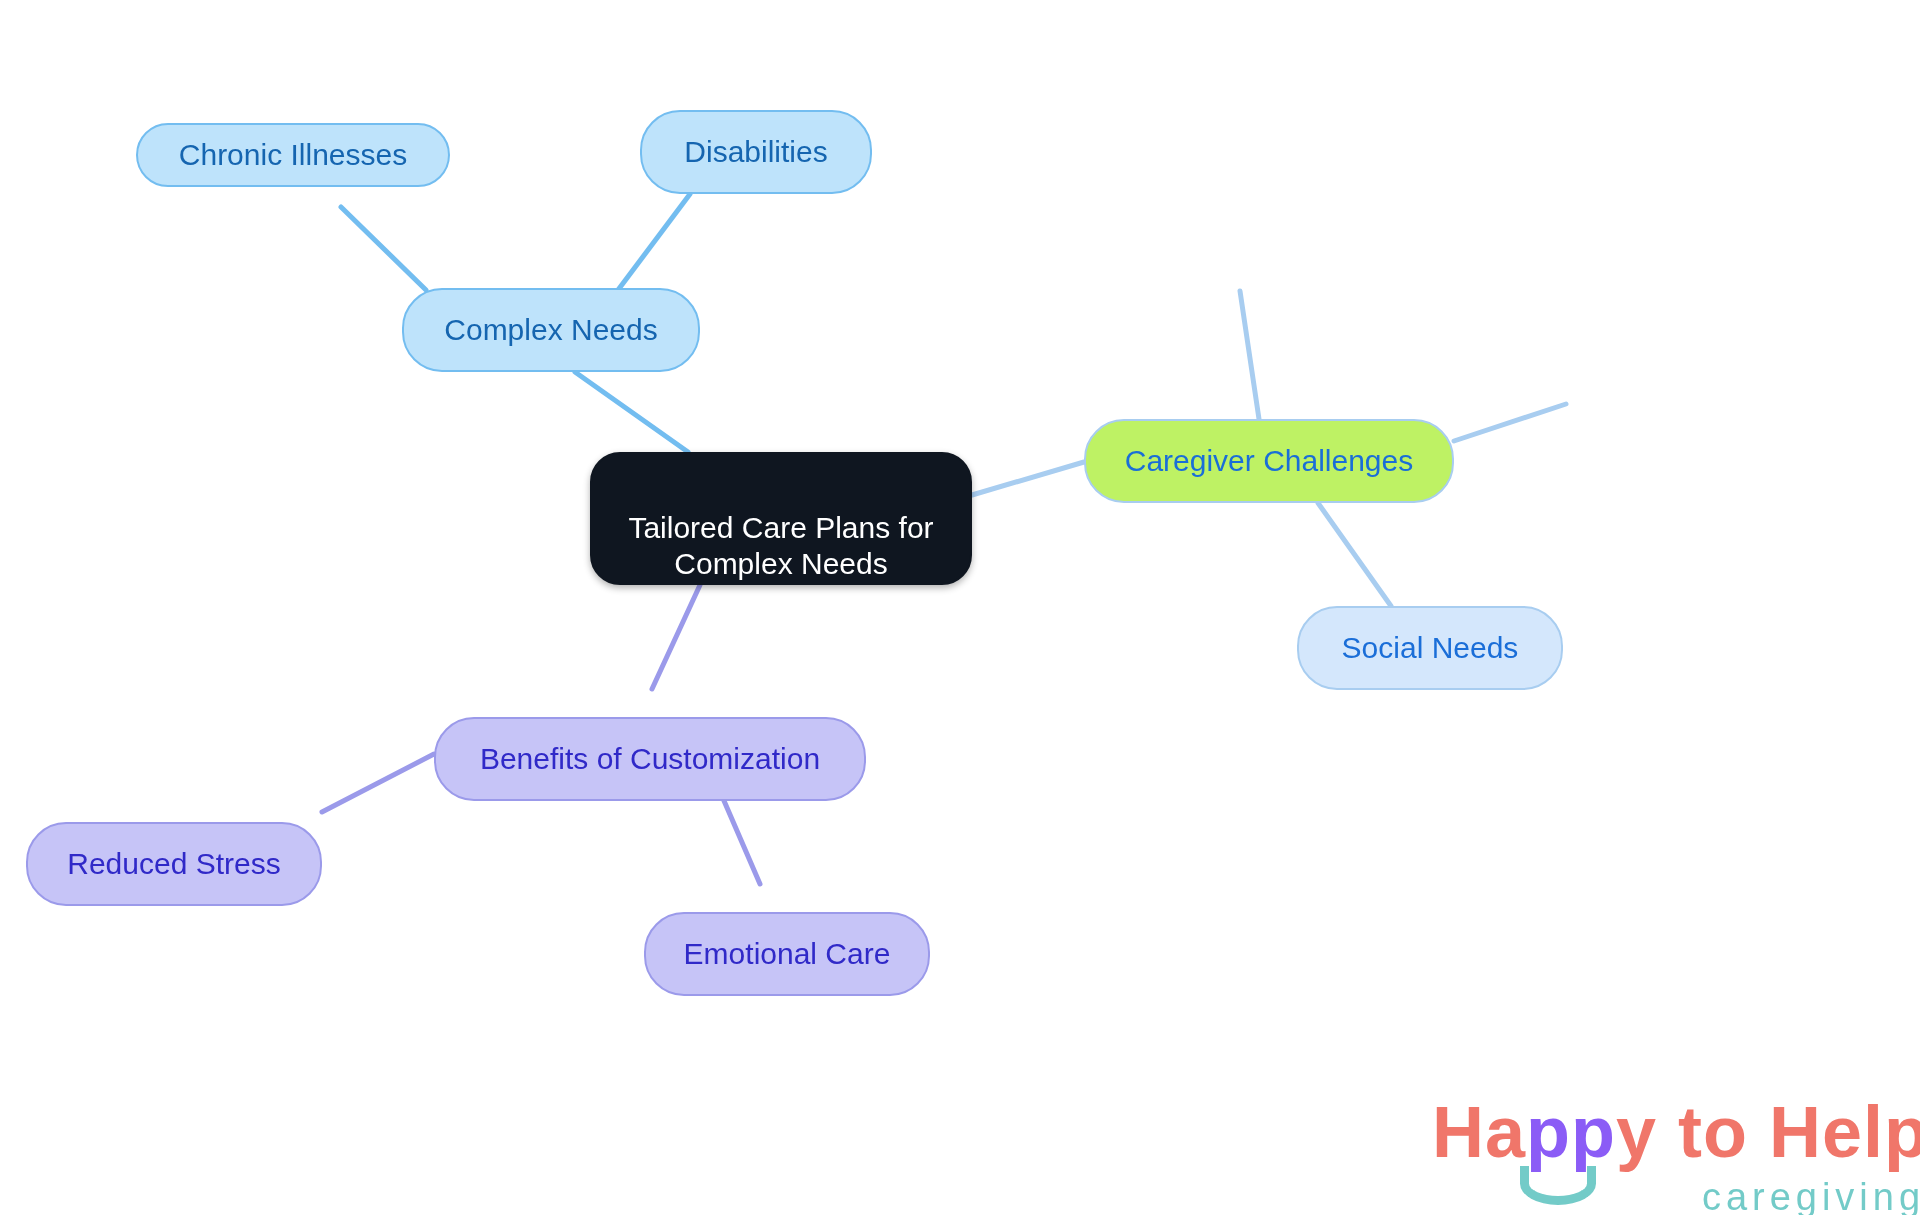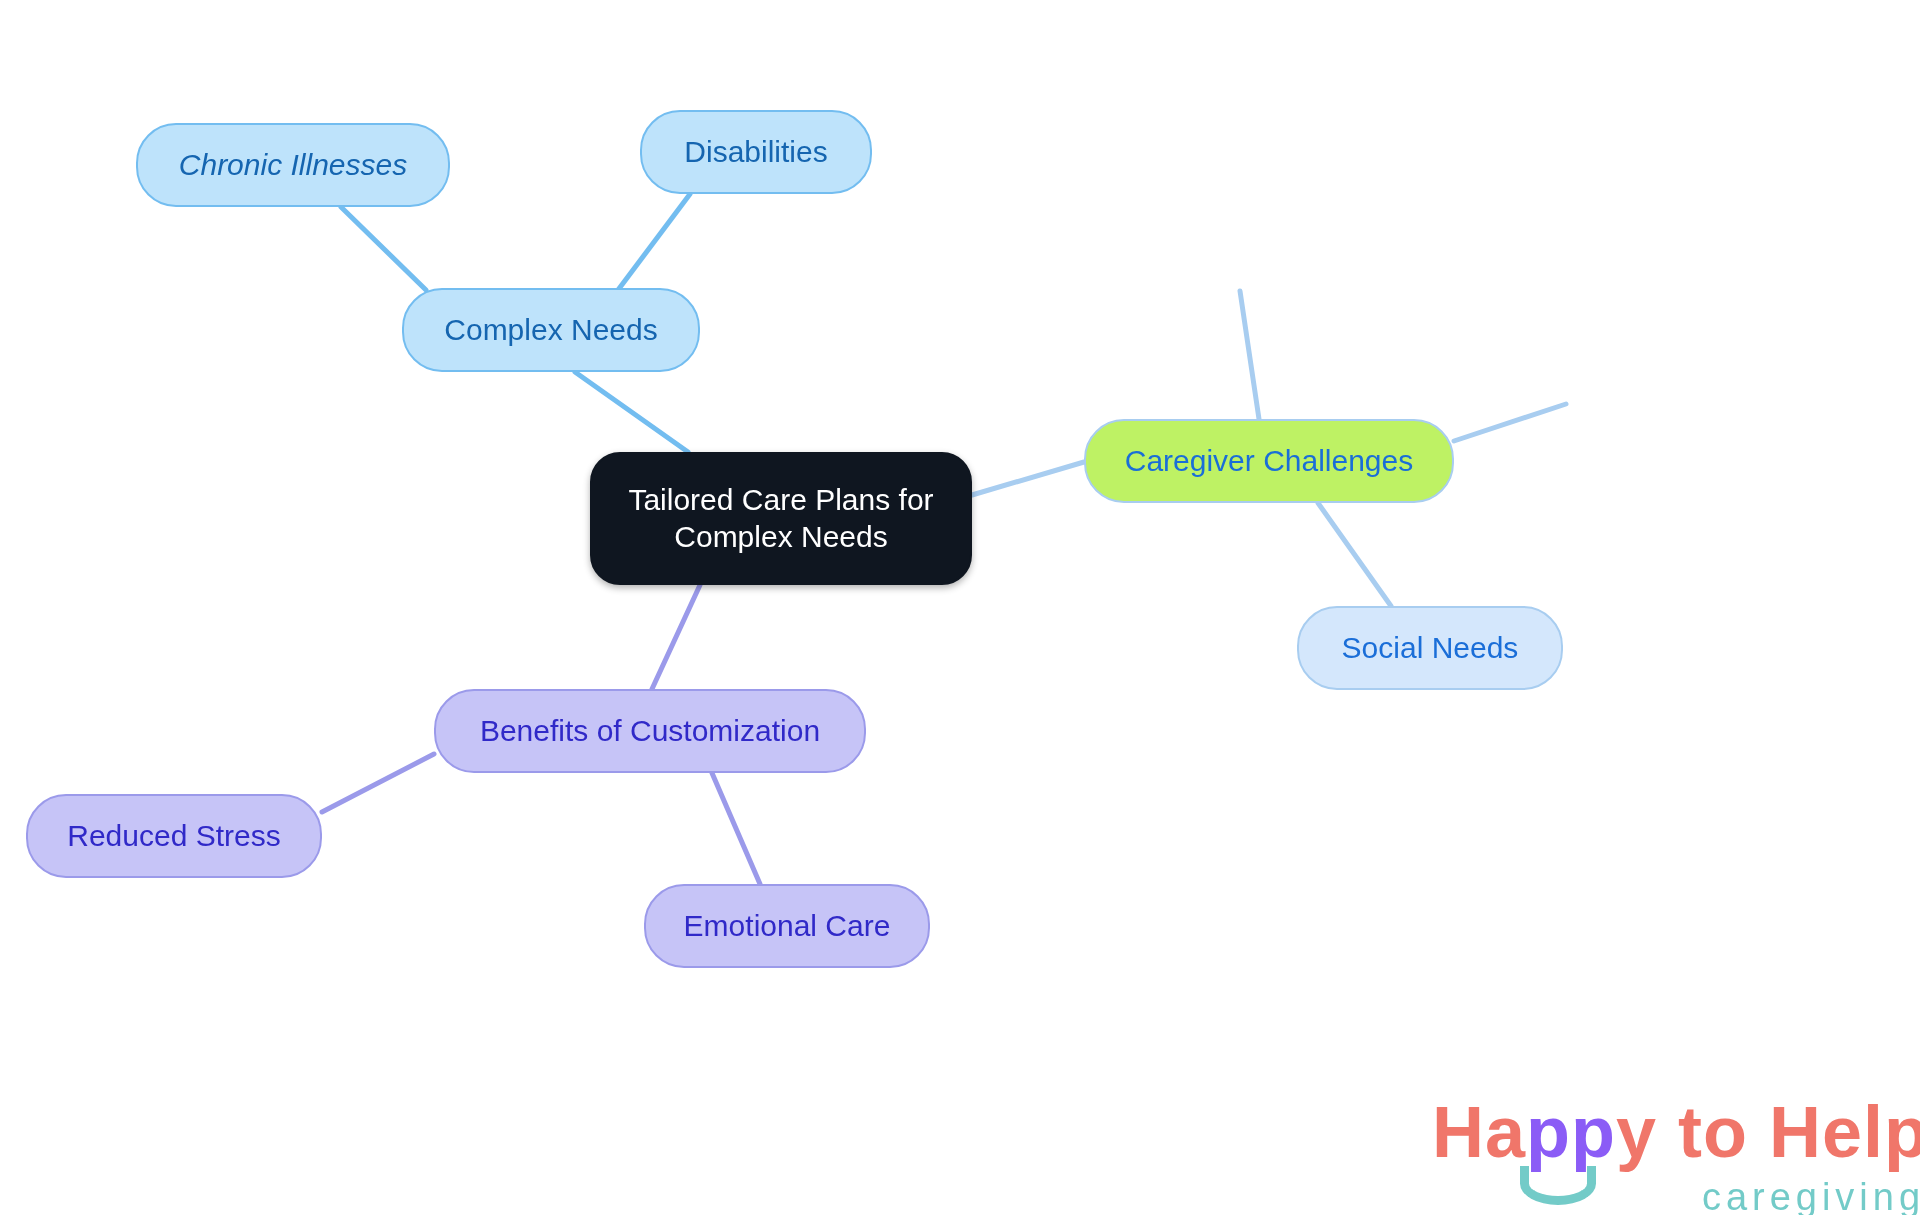--- a/index.html
+++ b/index.html
@@ -56,20 +56,21 @@
     background: #d4e7fc;
     border-color: #a8cdf0;
     color: #1a6ed8;
     font-size: 30px;
   }
   .node.purple {
     background: #c6c4f7;
     border-color: #9b9aea;
     color: #3029c8;
     font-size: 30px;
+    margin-top: 28px;
   }
   
   #logo {
     position: absolute;
     z-index: 8;
   }
   .logo-wordmark {
     position: relative;
     font-size: 72px;
     font-weight: bold;
@@ -109,26 +110,26 @@
       <line x1="618" y1="290" x2="690" y2="194" stroke="#73bdf0" stroke-width="5" stroke-linecap="round"></line>
       <line x1="972" y1="495" x2="1084" y2="462" stroke="#a8cdf0" stroke-width="5" stroke-linecap="round"></line>
       <line x1="1259" y1="419" x2="1240" y2="291" stroke="#a8cdf0" stroke-width="5" stroke-linecap="round"></line>
       <line x1="1454" y1="441" x2="1566" y2="404" stroke="#a8cdf0" stroke-width="5" stroke-linecap="round"></line>
       <line x1="1318" y1="503" x2="1391" y2="606" stroke="#a8cdf0" stroke-width="5" stroke-linecap="round"></line>
       <line x1="700" y1="585" x2="652" y2="689" stroke="#9b9aea" stroke-width="5" stroke-linecap="round"></line>
       <line x1="434" y1="754" x2="322" y2="812" stroke="#9b9aea" stroke-width="5" stroke-linecap="round"></line>
       <line x1="712" y1="773" x2="760" y2="884" stroke="#9b9aea" stroke-width="5" stroke-linecap="round"></line>
     </svg>
 
-  <div class="node root" style="left: 590px; top: 452px; width: 382px; height: 133px; background: rgb(15, 22, 32); color: rgb(255, 255, 255);"><span>Tailored Care Plans for
+  <div class="node root" style="left: 590px; top: 452px; width: 382px; height: 133px; background: rgb(15, 22, 32); color: rgb(255, 255, 255); align-items: flex-end;"><span>Tailored Care Plans for
 Complex Needs</span></div>
 
   <div class="node blue" style="left: 402px; top: 288px; width: 298px; height: 84px; background: rgb(190, 227, 251); border-color: rgb(115, 189, 240); color: rgb(21, 101, 176);"><span>Complex Needs</span></div>
 
-  <div class="node blue" style="left: 136px; top: 123px; width: 314px; height: 84px; background: rgb(190, 227, 251); border-color: rgb(115, 189, 240); color: rgb(21, 101, 176); font-style: italic;"><span>Chronic Illnesses</span></div>
+  <div class="node blue" style="left: 136px; top: 123px; width: 314px; height: 64px; background: rgb(190, 227, 251); border-color: rgb(115, 189, 240); color: rgb(21, 101, 176);"><span>Chronic Illnesses</span></div>
 
   <div class="node blue" style="left: 640px; top: 110px; width: 232px; height: 84px; background: rgb(190, 227, 251); border-color: rgb(115, 189, 240); color: rgb(21, 101, 176);"><span>Disabilities</span></div>
 
   <div class="node paleblue" style="left: 1084px; top: 419px; width: 370px; height: 84px; background: #bef264; border-color: rgb(168, 205, 240); color: rgb(26, 110, 216);"><span>Caregiver Challenges</span></div>
 
 
 
   <div class="node paleblue" style="left: 1297px; top: 606px; width: 266px; height: 84px; background: rgb(212, 231, 252); border-color: rgb(168, 205, 240); color: rgb(26, 110, 216);"><span>Social Needs</span></div>
 
   <div class="node purple" style="left: 434px; top: 689px; width: 432px; height: 84px; background: rgb(198, 196, 247); border-color: rgb(155, 154, 234); color: rgb(48, 41, 200);"><span>Benefits of Customization</span></div>

